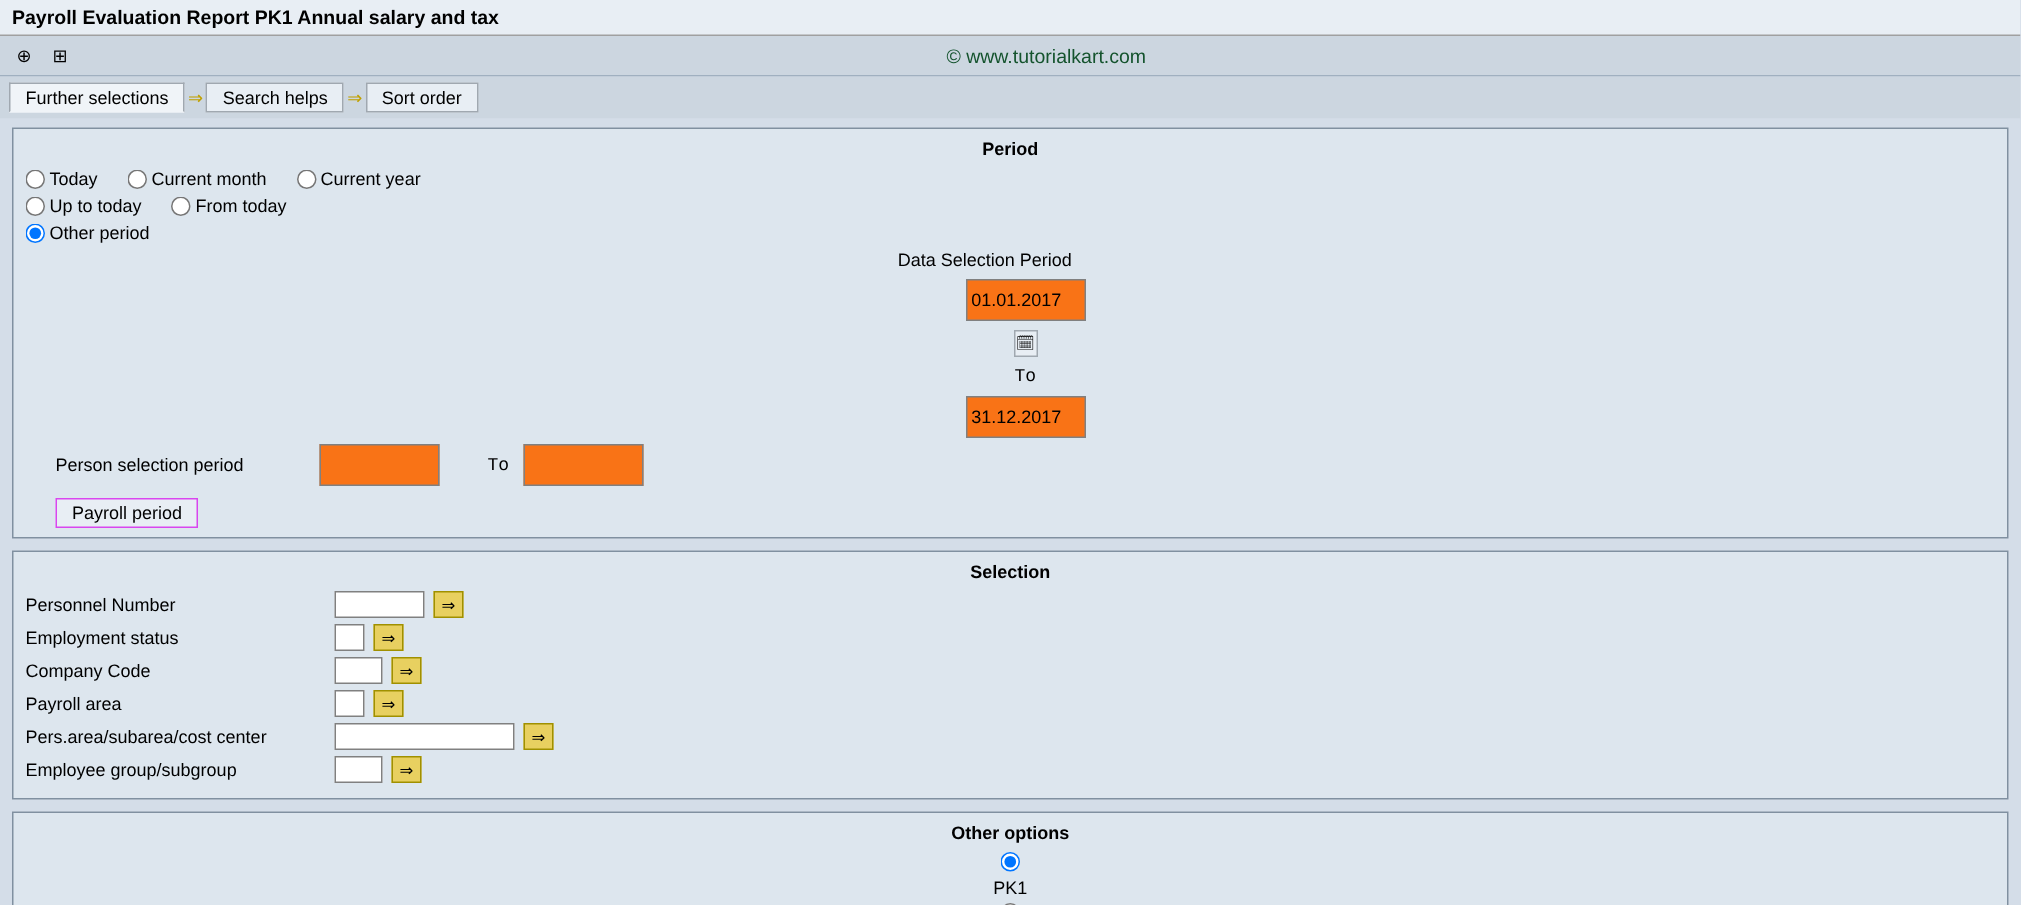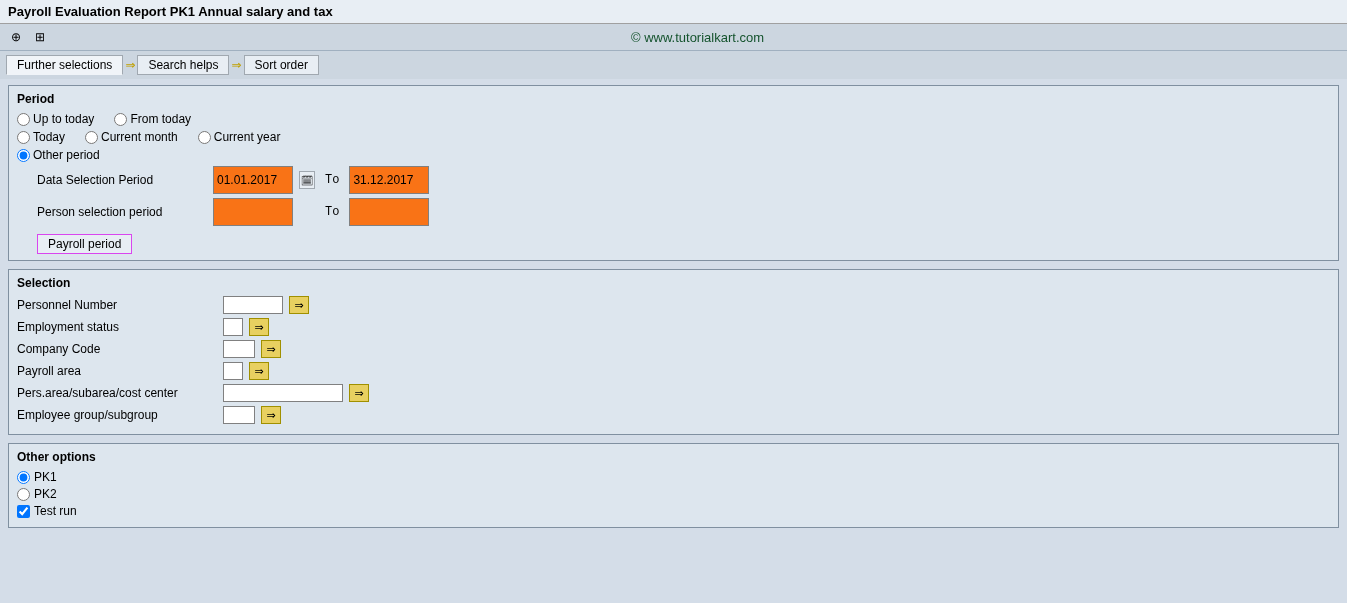--- a/index.html
+++ b/index.html
@@ -71,20 +71,21 @@
       border: 1px solid #8090a0;
       background: #dde6ee;
       margin-bottom: 8px;
       padding: 6px 8px;
     }
     .section-title {
       font-weight: bold;
       font-size: 12px;
       margin-bottom: 6px;
       color: #000;
+      text-align: center;
     }
     .radio-row {
       display: flex;
       align-items: center;
       gap: 20px;
       margin-bottom: 4px;
     }
     .radio-item {
       display: flex;
       align-items: center;
@@ -155,20 +156,21 @@
       border: 1px solid #8090a0;
       background: #dde6ee;
       margin-bottom: 20px;
       padding: 6px 8px;
     }
     .checkbox-row {
       display: flex;
       align-items: center;
       gap: 4px;
       margin-bottom: 3px;
+      flex-direction: column;
     }
     input[type="radio"] { cursor: pointer; }
     input[type="checkbox"] { cursor: pointer; }
   </style>
 </head>
 <body>
 
 <div class="title-bar">
   <span>Payroll Evaluation Report PK1 Annual salary and tax</span>
 </div>
@@ -194,51 +196,51 @@
 </div>
 
 <div class="main-content">
 
   <div class="section">
     <div class="section-title">Period</div>
 
     <div class="radio-row">
       <label class="radio-item">
         <input type="radio" name="period" style="">
+        <span>Today</span>
+      </label>
+      <label class="radio-item">
+        <input type="radio" name="period" style="">
+        <span>Current month</span>
+      </label>
+      <label class="radio-item">
+        <input type="radio" name="period" style="">
+        <span>Current year</span>
+      </label>
+    </div>
+
+    <div class="radio-row">
+      <label class="radio-item">
+        <input type="radio" name="period" style="">
         <span>Up to today</span>
       </label>
       <label class="radio-item">
         <input type="radio" name="period" style="">
         <span>From today</span>
-      </label>
-    </div>
-
-    <div class="radio-row">
-      <label class="radio-item">
-        <input type="radio" name="period" style="">
-        <span>Today</span>
-      </label>
-      <label class="radio-item">
-        <input type="radio" name="period" style="">
-        <span>Current month</span>
-      </label>
-      <label class="radio-item">
-        <input type="radio" name="period" style="">
-        <span>Current year</span>
       </label>
     </div>
 
     <div class="radio-row">
       <label class="radio-item">
         <input type="radio" name="period" checked="" style="">
         <span>Other period</span>
       </label>
     </div>
 
-    <div class="field-row" style="margin-left:20px;">
+    <div class="field-row" style="margin-left:20px;flex-direction:column;">
       <span class="field-label">Data Selection Period</span>
       <input class="field-input" style="width: 80px;" type="text" value="01.01.2017">
       <button style="width:16px;height:18px;padding:0;font-size:10px;background:#e8eef4;border:1px solid #a0a8b0;cursor:pointer;">🗓</button>
       <span class="to-label">To</span>
       <input class="field-input" style="width: 80px;" type="text" value="31.12.2017">
     </div>
 
     <div class="field-row" style="margin-left:20px;">
       <span class="field-label">Person selection period</span>
       <input class="field-input" style="width: 80px;" type="text" value="">

